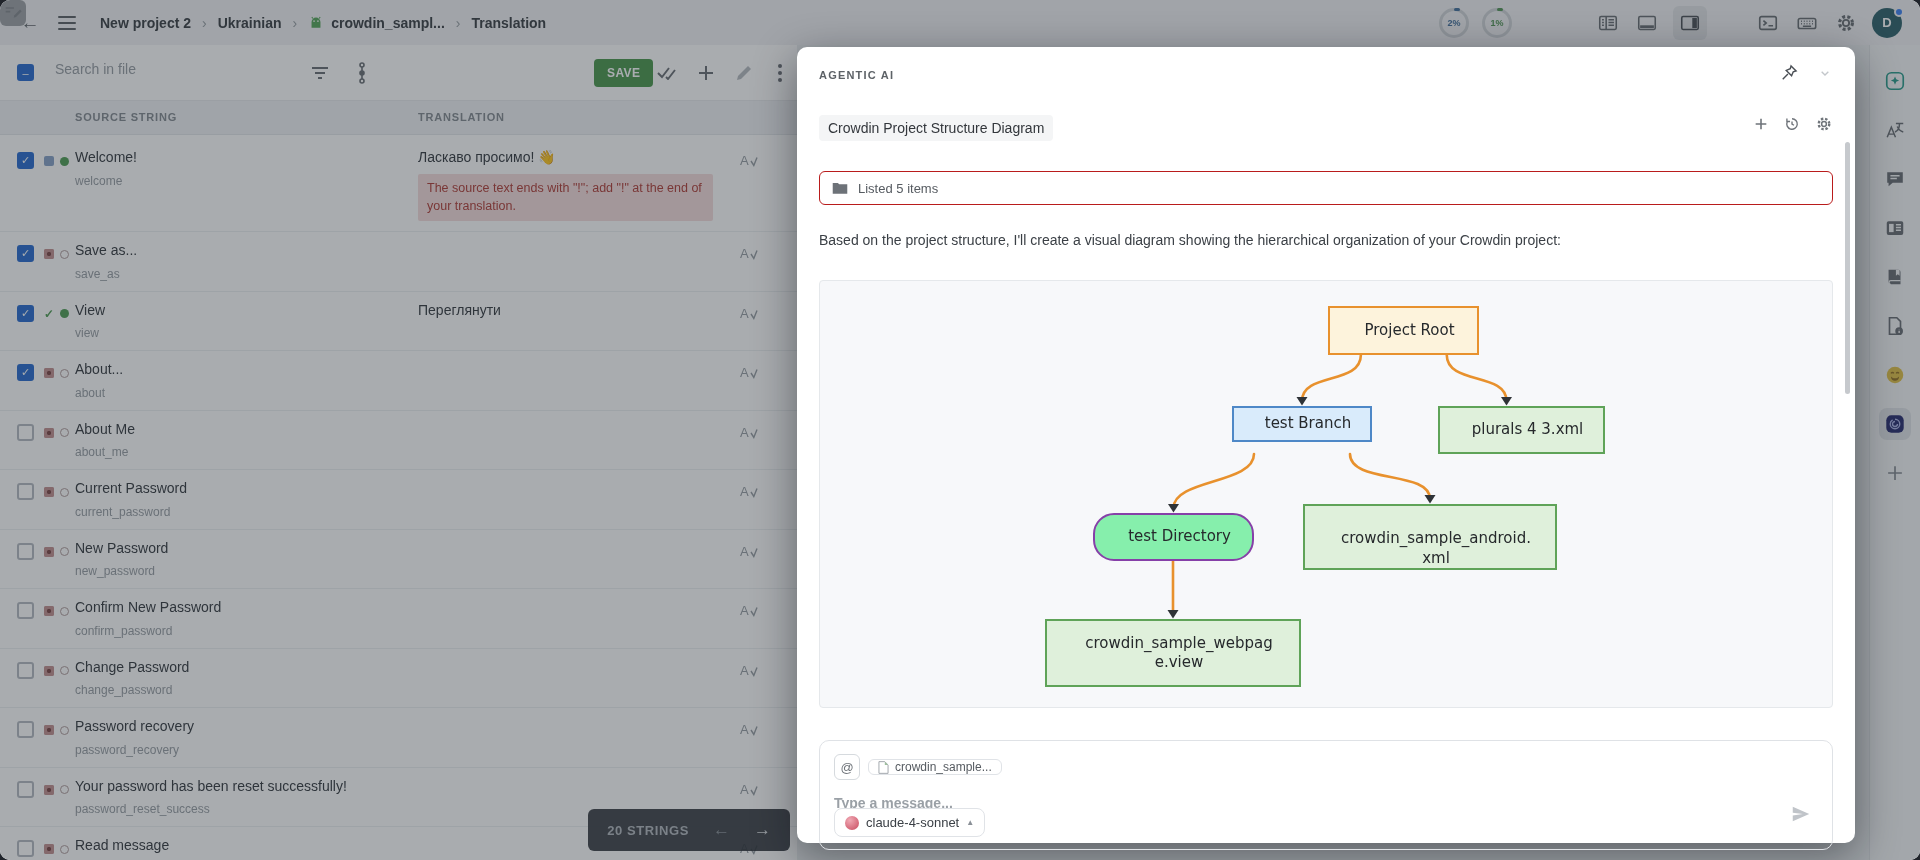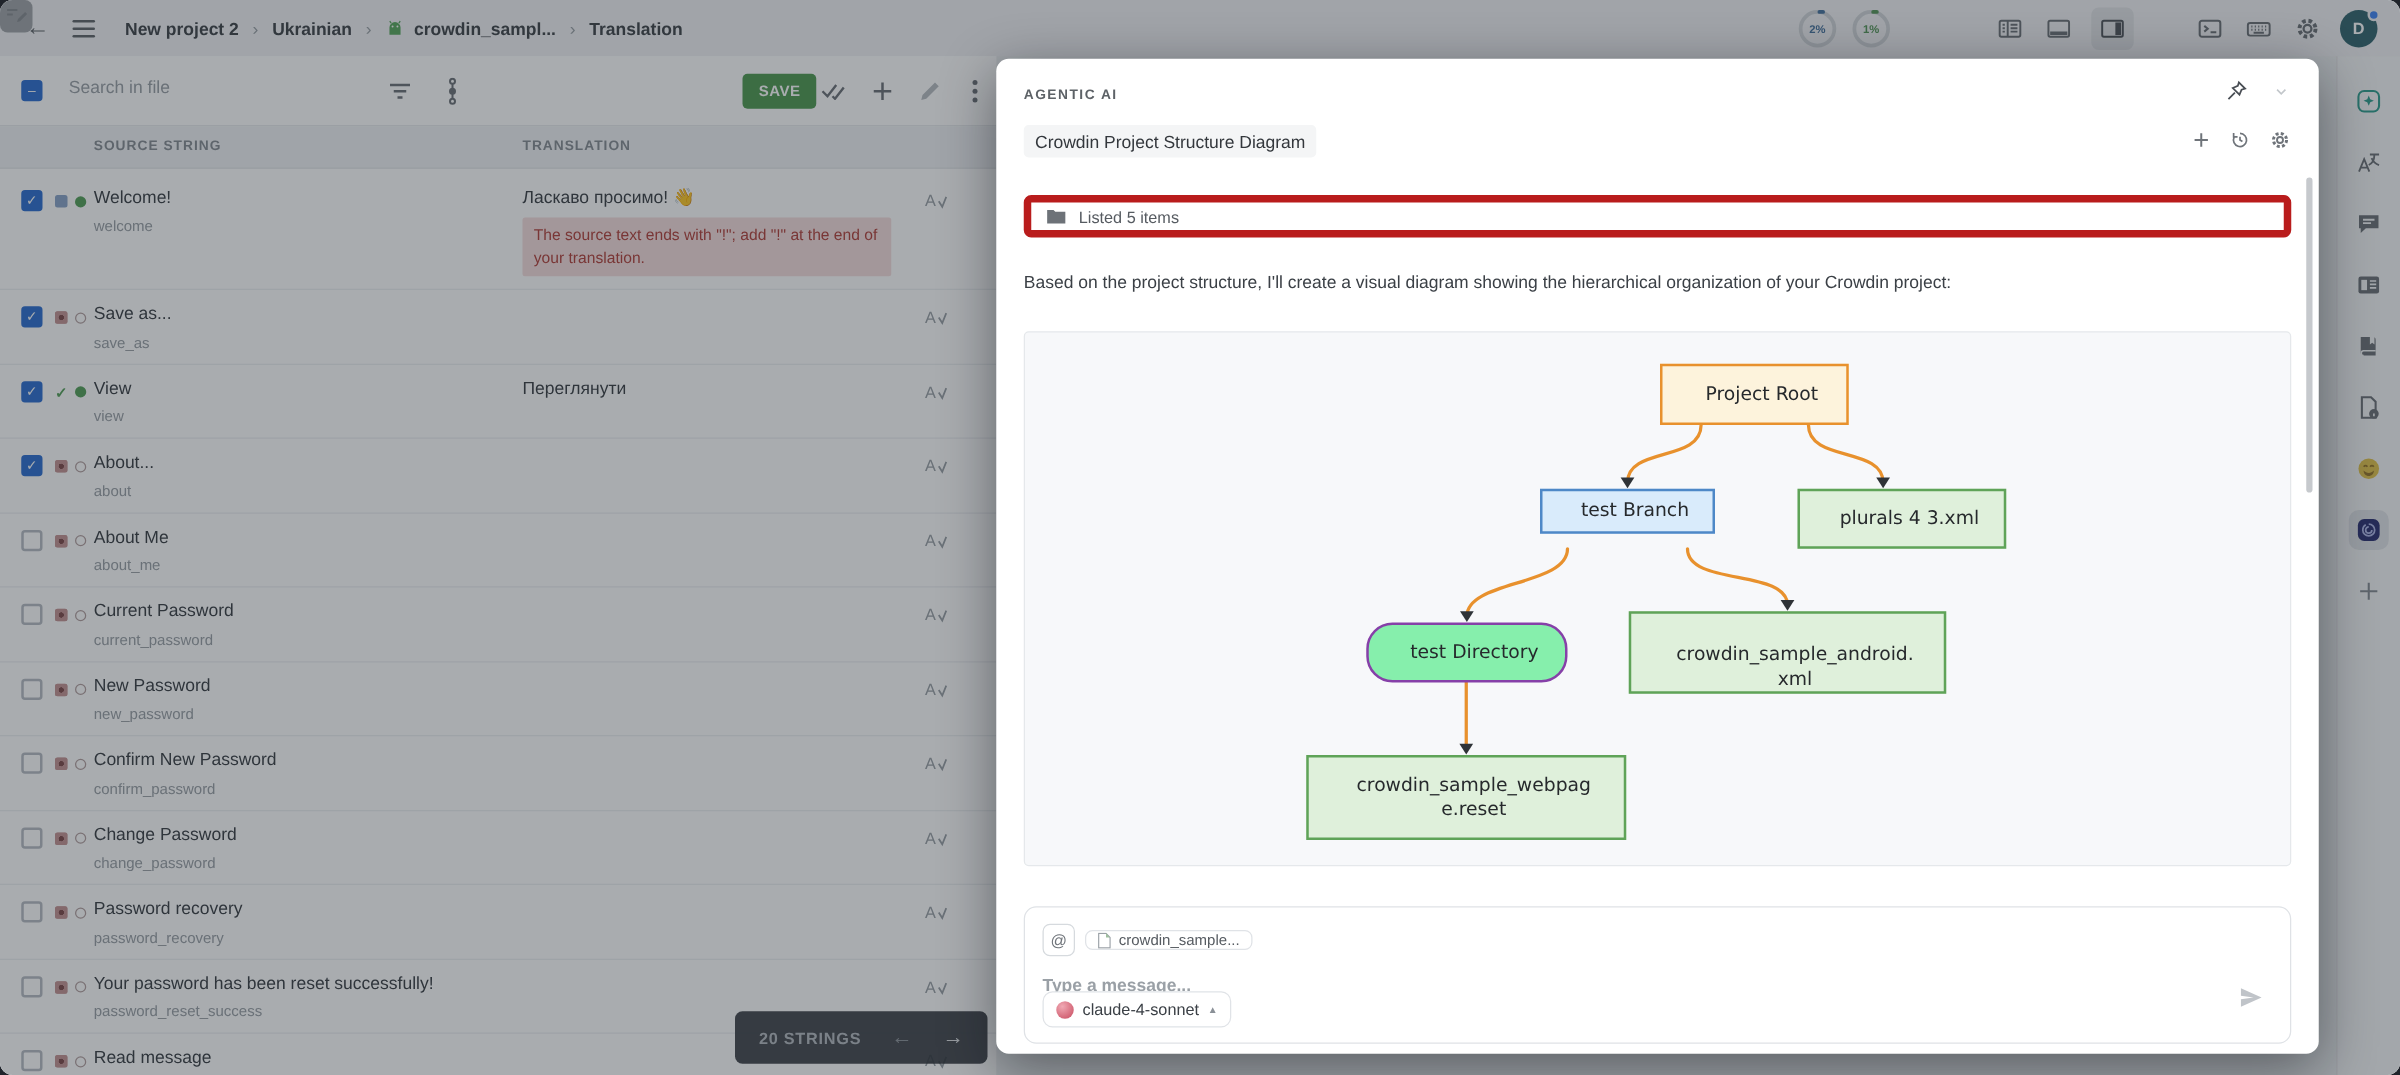--- a/index.html
+++ b/index.html
@@ -74,24 +74,24 @@
   .rb-item.active{background:#e1e4e8;}
 
   
   .dim{position:absolute;inset:0;background:rgba(30,36,46,.38);z-index:30;}
 
   
   .modal{position:absolute;left:797px;top:47px;width:1058px;height:796px;background:#fff;border-radius:10px;z-index:40;box-shadow:0 12px 44px rgba(8,12,18,.45);padding:16px 22px 0;}
   .ai-header{display:flex;align-items:center;gap:18px;}
   .ai-header-label{font-size:11px;font-weight:700;letter-spacing:1.2px;color:#5d6267;}
   .ai-header .spacer{margin-left:auto;}
-  .title-row{margin-top:12px;display:flex;align-items:flex-end;}
+  .title-row{margin-top:28px;display:flex;align-items:flex-start;}
   .title-pill{background:#f4f5f6;border-radius:4px;padding:5px 9px;font-size:14px;color:#33373c;}
   .title-actions{margin-left:auto;display:flex;align-items:center;gap:14px;}
-  .tool-box{margin-top:30px;border:6px solid #b91c1c;border-radius:6px;height:34px;display:flex;align-items:center;gap:10px;padding:0 12px;font-size:13px;color:#565b61;}
+  .tool-box{margin-top:30px;border:1px solid #b91c1c;border-radius:6px;height:34px;display:flex;align-items:center;gap:10px;padding:0 12px;font-size:13px;color:#565b61;}
   .msg{margin-top:27px;font-size:14px;color:#3b4046;}
   .diagram{margin-top:32px;height:428px;background:#f7f8fa;border:1px solid #e5e8eb;border-radius:4px;position:relative;font-family:"DejaVu Sans",sans-serif;}
   .diagram svg.edges{position:absolute;inset:0;width:100%;height:100%;}
   .node{position:absolute;display:flex;align-items:center;justify-content:center;text-align:center;font-size:15px;color:#26292c;border:2px solid;line-height:1.3;padding-left:12px;}
   .node .lbl{word-break:break-all;max-width:205px;padding:0 6px;}
   .node.root{background:#fdf3dc;border-color:#e8912d;}
   .node.branch{background:#d9ebfb;border-color:#4e88c7;}
   .node.file{background:#dff0db;border-color:#5fa358;}
   .node.directory{background:#86efac;border-color:#8640a8;border-radius:21px;}
   .composer{margin-top:32px;height:110px;border:1px solid #dfe2e6;border-radius:10px;position:relative;padding:13px 14px;}
@@ -651,21 +651,21 @@
         <div class="node file" style="left: 575px; top: 125px; width: 167px; height: 48px; margin-left: 43px;">
           <span class="lbl">plurals 4 3.xml</span>
         </div>
         <div class="node directory" style="left: 273px; top: 232px; width: 161px; height: 48px;">
           <span class="lbl">test Directory</span>
         </div>
         <div class="node file" style="left: 483px; top: 223px; width: 254px; height: 66px; align-items: flex-end;">
           <span class="lbl">crowdin_sample_android.xml</span>
         </div>
         <div class="node file" style="left: 225px; top: 338px; width: 256px; height: 68px;">
-          <span class="lbl">crowdin_sample_webpage.reset</span>
+          <span class="lbl">crowdin_sample_webpage.view</span>
         </div>
       </div>
 
     <div class="composer">
       <div class="mention-row">
         <span class="at-btn">@</span>
         <span class="chip">
           <svg width="11" height="13" viewBox="0 0 16 20">
               <path d="M1 1h9l5 5v13H1z" fill="#fff" stroke="#9aa0a6" stroke-width="1.4"></path>
               <path d="M10 1l5 5h-5z" fill="#9fbf9f"></path>

